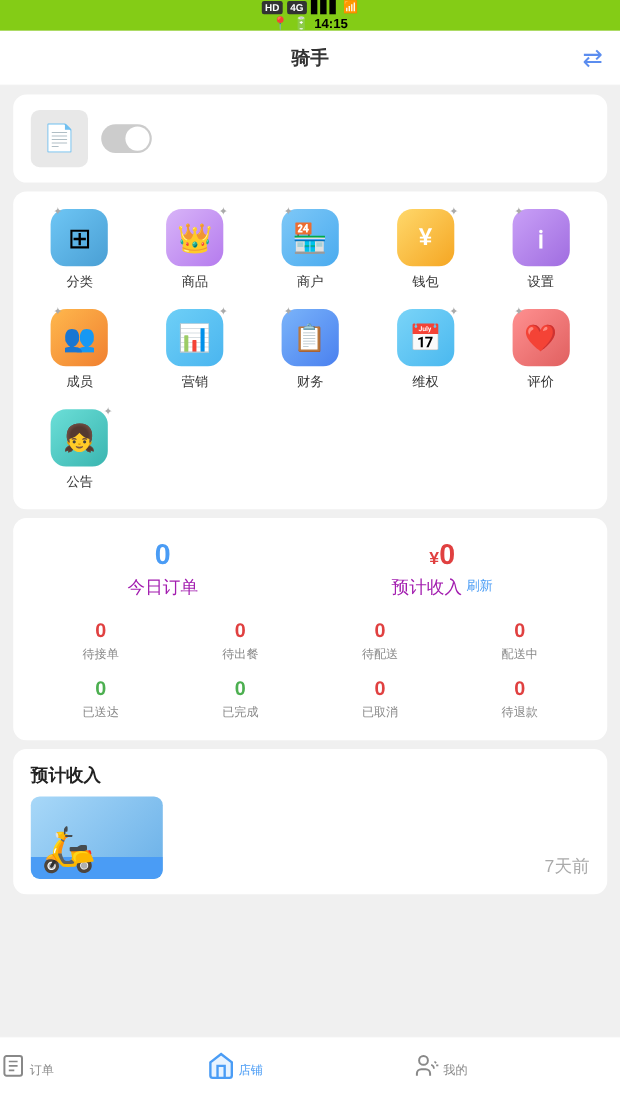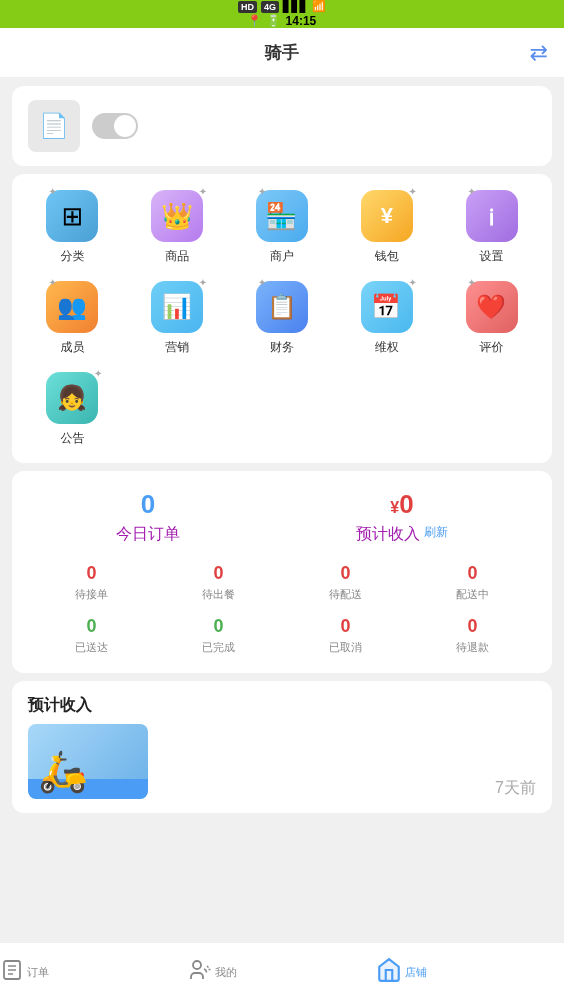--- a/index.html
+++ b/index.html
@@ -439,37 +439,37 @@
           <rect x="4" y="3" width="16" height="18" rx="2" stroke="#888" stroke-width="1.8"></rect>
           <line x1="8" y1="8" x2="16" y2="8" stroke="#888" stroke-width="1.5"></line>
           <line x1="8" y1="12" x2="16" y2="12" stroke="#888" stroke-width="1.5"></line>
           <line x1="8" y1="16" x2="13" y2="16" stroke="#888" stroke-width="1.5"></line>
         </svg>
       </span>
       <span class="nav-label">订单</span>
     </div>
 
     <div class="nav-item">
+      <span class="nav-icon active">
+        <svg width="26" height="26" viewBox="0 0 24 24" fill="none" xmlns="http://www.w3.org/2000/svg">
+          <path d="M3 9l9-7 9 7v11a2 2 0 0 1-2 2H5a2 2 0 0 1-2-2z" stroke="#4a9cf5" stroke-width="2" fill="#e8f3ff"></path>
+          <polyline points="9 22 9 12 15 12 15 22" stroke="#4a9cf5" stroke-width="2"></polyline>
+        </svg>
+      </span>
+      <span class="nav-label active">店铺</span>
+    </div>
+
+    <div class="nav-item">
       <span class="nav-icon">
         <svg width="24" height="24" viewBox="0 0 24 24" fill="none" xmlns="http://www.w3.org/2000/svg">
           <circle cx="9" cy="7" r="4" stroke="#888" stroke-width="1.8"></circle>
           <path d="M3 21v-2a4 4 0 0 1 4-4h4a4 4 0 0 1 4 4v2" stroke="#888" stroke-width="1.8"></path>
           <path d="M16 11c1.5.5 2.5 1.8 2.5 3.5" stroke="#888" stroke-width="1.5"></path>
           <path d="M19 8l1.5 1.5" stroke="#888" stroke-width="1.5"></path>
           <path d="M20.5 11.5h2" stroke="#888" stroke-width="1.5"></path>
         </svg>
       </span>
       <span class="nav-label">我的</span>
     </div>
 
-    <div class="nav-item">
-      <span class="nav-icon active">
-        <svg width="26" height="26" viewBox="0 0 24 24" fill="none" xmlns="http://www.w3.org/2000/svg">
-          <path d="M3 9l9-7 9 7v11a2 2 0 0 1-2 2H5a2 2 0 0 1-2-2z" stroke="#4a9cf5" stroke-width="2" fill="#e8f3ff"></path>
-          <polyline points="9 22 9 12 15 12 15 22" stroke="#4a9cf5" stroke-width="2"></polyline>
-        </svg>
-      </span>
-      <span class="nav-label active">店铺</span>
-    </div>
-
   </div>
 
 </div>
 
 </body></html>

